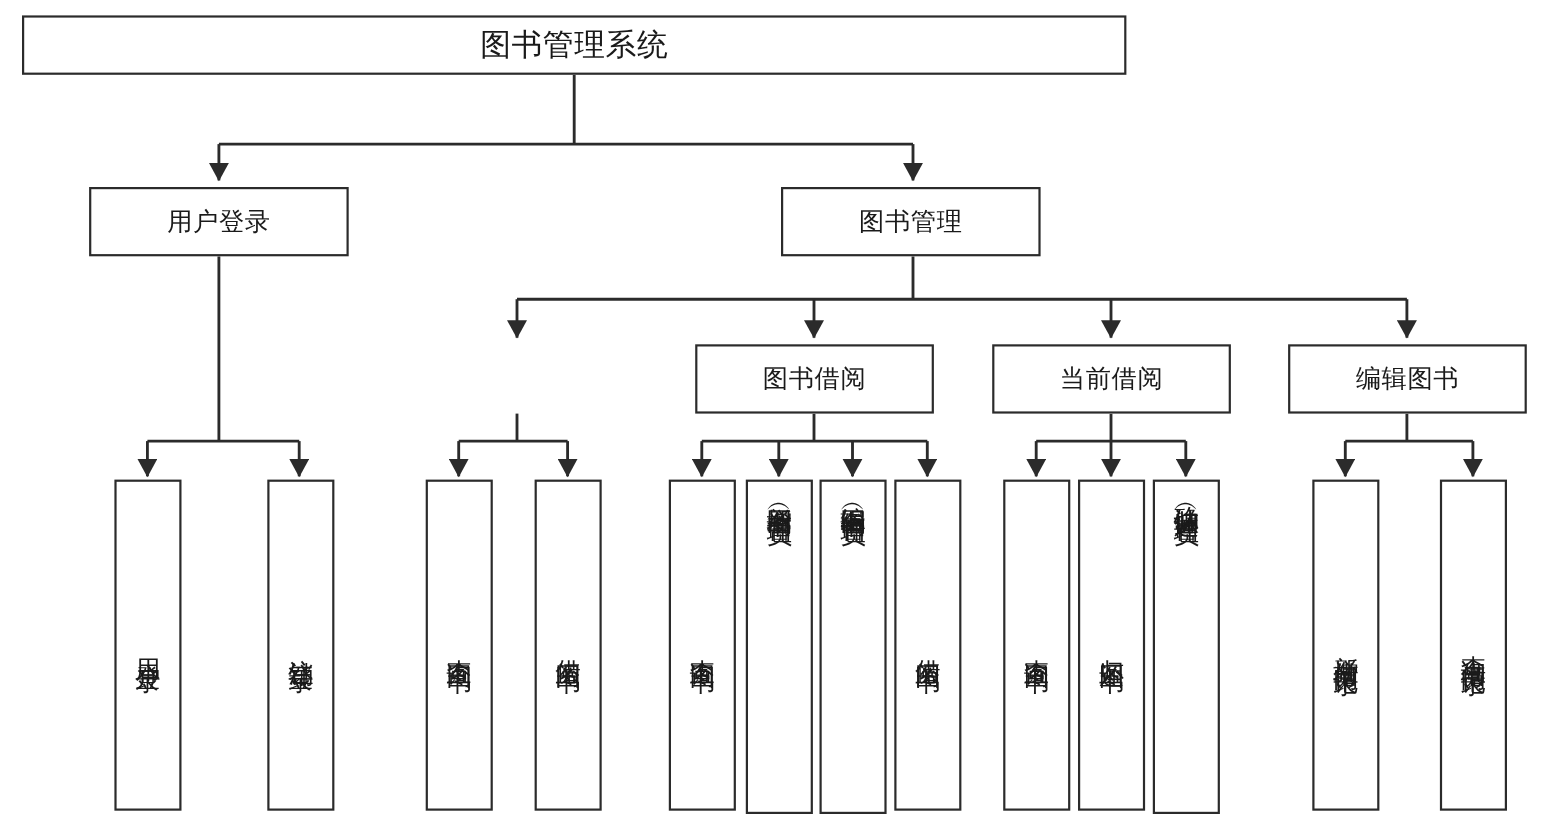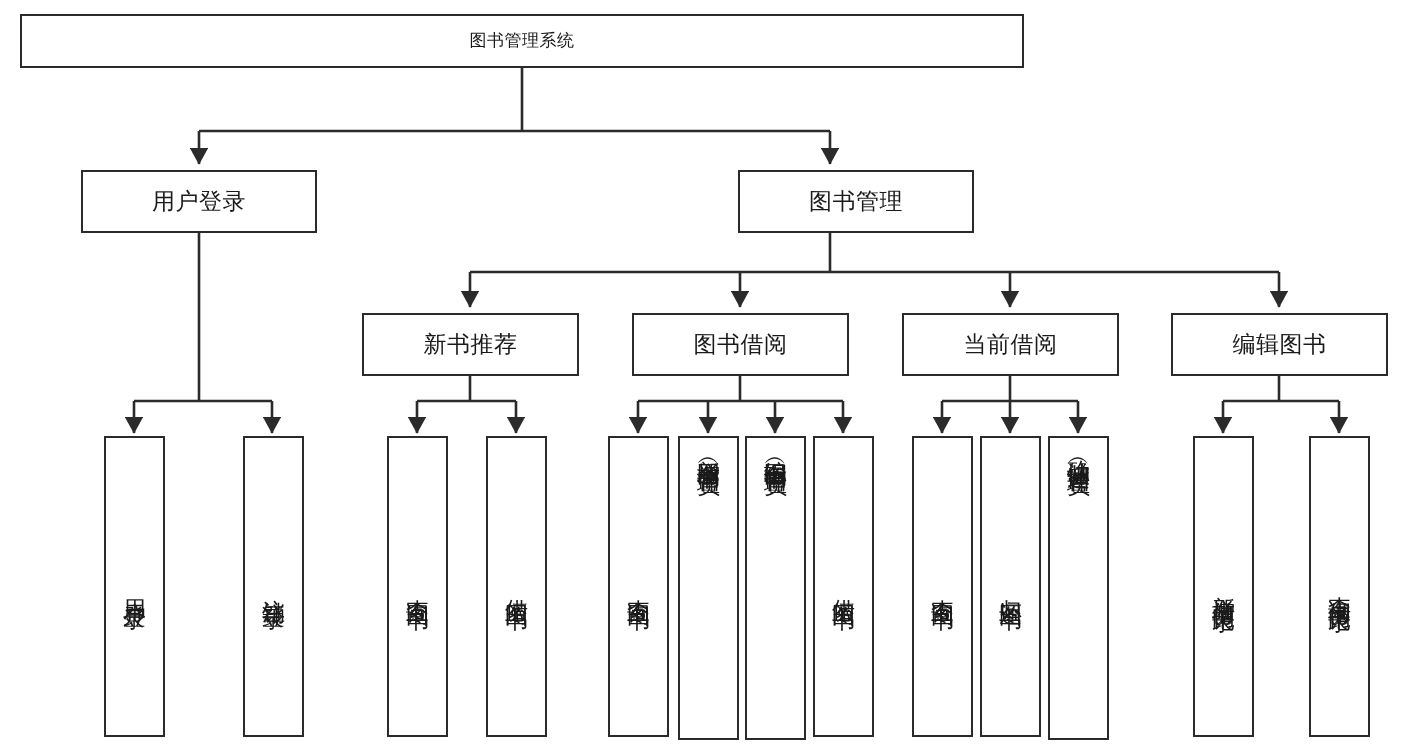--- a/index.html
+++ b/index.html
@@ -35,21 +35,21 @@
   .node .lbl{
     display:block;
     white-space:nowrap;
     line-height:1.12;
   }
   
   .node.h .lbl{
     font-size:23px;
     letter-spacing:0.5px;
   }
-  #n-root .lbl{font-size:17px;}
+  #n-root .lbl{font-size:28px;}
   
   .node.v{
     padding:4px 0;
     align-items:center;
   }
   .node.v .lbl{
     writing-mode:vertical-rl;
     text-orientation:upright;
     font-size:23px;
     letter-spacing:3px;
@@ -126,27 +126,24 @@
     </g>
   </svg>
 
   <div class="node h" id="n-root" style="left:20px;top:14px;width:1004px;height:54px;">
     <span class="lbl">图书管理系统</span>
   </div>
 
   <div class="node h" style="left:81px;top:170px;width:236px;height:63px;">
     <span class="lbl">用户登录</span>
   </div>
-  <div class="node h" style="left:738px;top:170px;width:236px;height:63px;">
+  <div class="node h" style="left:710px;top:170px;width:236px;height:63px;">
     <span class="lbl">图书管理</span>
   </div>
 
-  <div class="node h" style="left:362px;top:313px;width:217px;height:63px;">
-    <span class="lbl">新书推荐</span>
-  </div>
   <div class="node h" style="left:902px;top:313px;width:217px;height:63px;">
     <span class="lbl">当前借阅</span>
   </div>
   <div class="node h" style="left:632px;top:313px;width:217px;height:63px;">
     <span class="lbl">图书借阅</span>
   </div>
   <div class="node h" style="left:1171px;top:313px;width:217px;height:63px;">
     <span class="lbl">编辑图书</span>
   </div>
 

